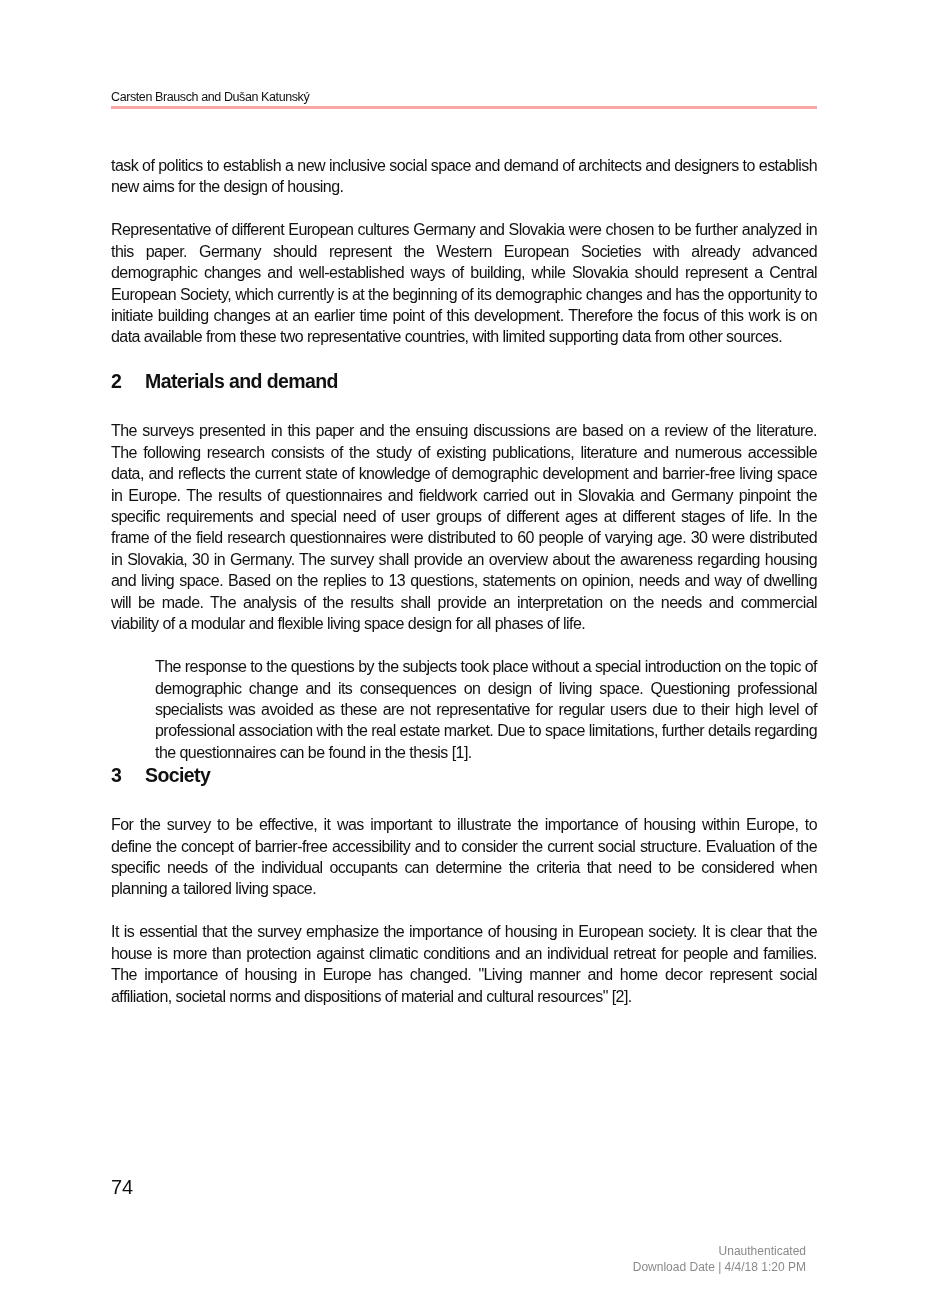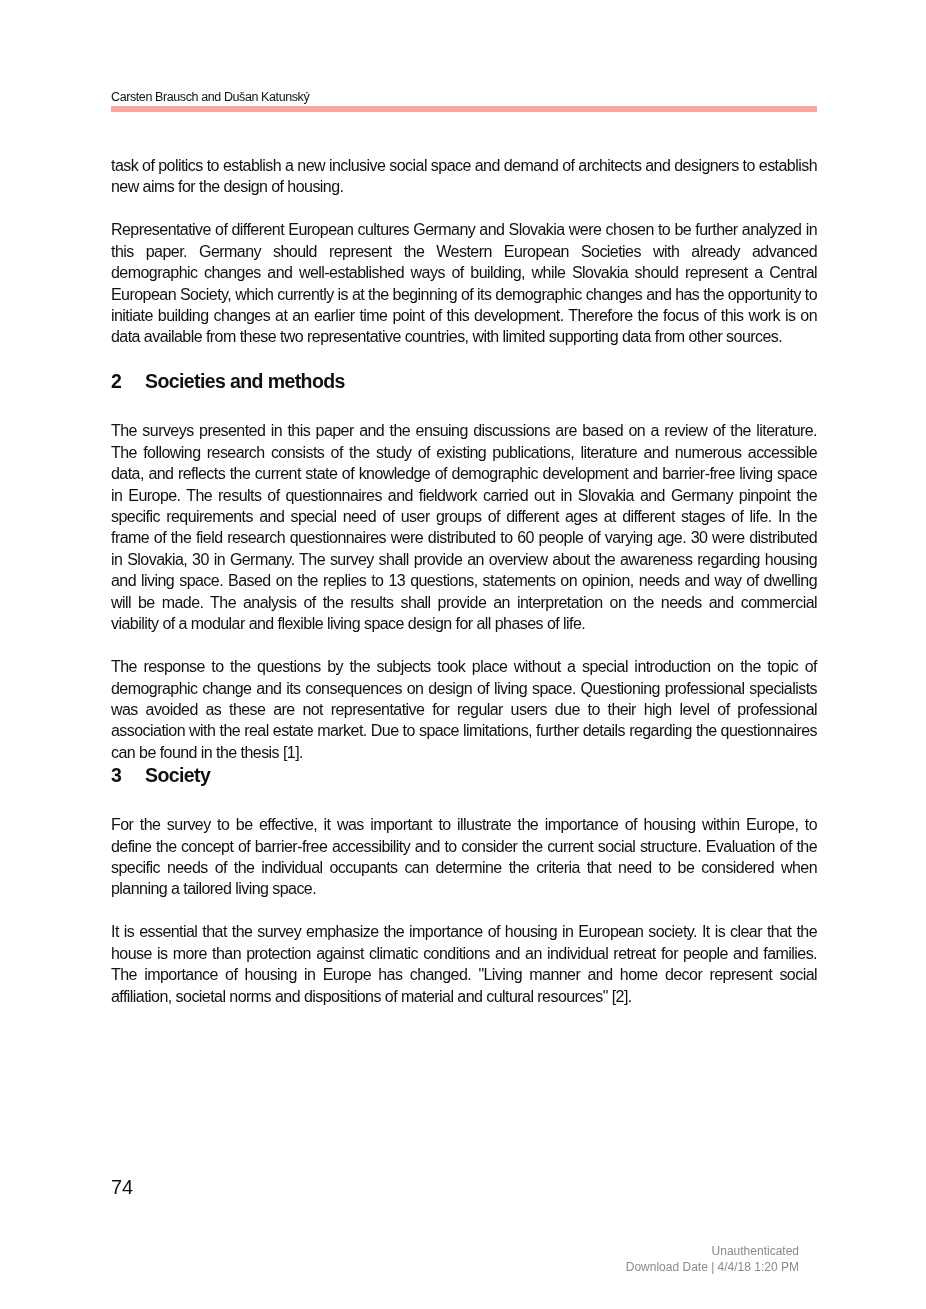--- a/index.html
+++ b/index.html
@@ -1,55 +1,55 @@
 <!DOCTYPE html>
 <html><head>
   <meta charset="utf-8">
   <style>
     html, body { margin: 0; padding: 0; background: #ffffff; }
     body { width: 926px; height: 1309px; position: relative; overflow: hidden; }
     .page { position: absolute; left: 0; top: 0; width: 926px; height: 1309px; background: #fff; }
     .running-head {
       position: absolute; left: 111px; top: 90px; width: 706px;
       font-family: "Liberation Sans", sans-serif; font-size: 12.5px; letter-spacing: -0.4px;
-      color: #111; border-bottom: 6px solid #fca5a5; padding-bottom: 1px; line-height: 15px;
+      color: #111; border-bottom: 3px solid #fca5a5; padding-bottom: 1px; line-height: 15px;
     }
     .content {
       position: absolute; left: 111px; top: 155px; width: 706px;
       font-family: "Liberation Sans", sans-serif; font-size: 16px; letter-spacing: -0.55px;
       line-height: 21.4px; color: #111; text-align: justify;
     }
     .content p { margin: 0 0 21.6px 0; }
-    .content p.tight { margin-bottom: 0; }
+    .content p.tight { margin-bottom: 0; margin-left: 44px; }
     .content h2 {
       font-family: "Liberation Sans", sans-serif; font-size: 19.5px; font-weight: bold;
       letter-spacing: -0.6px; margin: 0 0 27px 0; line-height: 24px; color: #111;
     }
     .content h2 .num { display: inline-block; width: 34px; }
     .page-number {
       position: absolute; left: 111px; top: 1176px;
       font-family: "Liberation Sans", sans-serif; font-size: 20px; color: #111;
     }
     .watermark {
-      position: absolute; right: 127px; top: 1243px; text-align: right;
+      position: absolute; right: 120px; top: 1243px; text-align: right;
       font-family: "Liberation Sans", sans-serif; font-size: 12px; color: #8a8a8a; line-height: 16px;
     }
   </style>
 </head>
 <body>
 
 <div class="page">
   <div class="running-head">Carsten Brausch and Dušan Katunský</div>
 
   <div class="content">
     <p>task of politics to establish a new inclusive social space and demand of architects and designers to establish new aims for the design of housing.</p>
     <p>Representative of different European cultures Germany and Slovakia were chosen to be further analyzed in this paper. Germany should represent the Western European Societies with already advanced demographic changes and well-established ways of building, while Slovakia should represent a Central European Society, which currently is at the beginning of its demographic changes and has the opportunity to initiate building changes at an earlier time point of this development. Therefore the focus of this work is on data available from these two representative countries, with limited supporting data from other sources.</p>
 
     <h2>
-      <span class="num">2</span><span>Societies and methods</span>
+      <span class="num">2</span><span>Materials and demand</span>
     </h2>
     <p>The surveys presented in this paper and the ensuing discussions are based on a review of the literature. The following research consists of the study of existing publications, literature and numerous accessible data, and reflects the current state of knowledge of demographic development and barrier-free living space in Europe. The results of questionnaires and fieldwork carried out in Slovakia and Germany pinpoint the specific requirements and special need of user groups of different ages at different stages of life. In the frame of the field research questionnaires were distributed to 60 people of varying age. 30 were distributed in Slovakia, 30 in Germany. The survey shall provide an overview about the awareness regarding housing and living space. Based on the replies to 13 questions, statements on opinion, needs and way of dwelling will be made. The analysis of the results shall provide an interpretation on the needs and commercial viability of a modular and flexible living space design for all phases of life.</p>
     <p class="tight">The response to the questions by the subjects took place without a special introduction on the topic of demographic change and its consequences on design of living space. Questioning professional specialists was avoided as these are not representative for regular users due to their high level of professional association with the real estate market. Due to space limitations, further details regarding the questionnaires can be found in the thesis [1].</p>
 
     <h2>
       <span class="num">3</span><span>Society</span>
     </h2>
     <p>For the survey to be effective, it was important to illustrate the importance of housing within Europe, to define the concept of barrier-free accessibility and to consider the current social structure. Evaluation of the specific needs of the individual occupants can determine the criteria that need to be considered when planning a tailored living space.</p>
     <p>It is essential that the survey emphasize the importance of housing in European society. It is clear that the house is more than protection against climatic conditions and an individual retreat for people and families. The importance of housing in Europe has changed. "Living manner and home decor represent social affiliation, societal norms and dispositions of material and cultural resources" [2].</p>
   </div>

